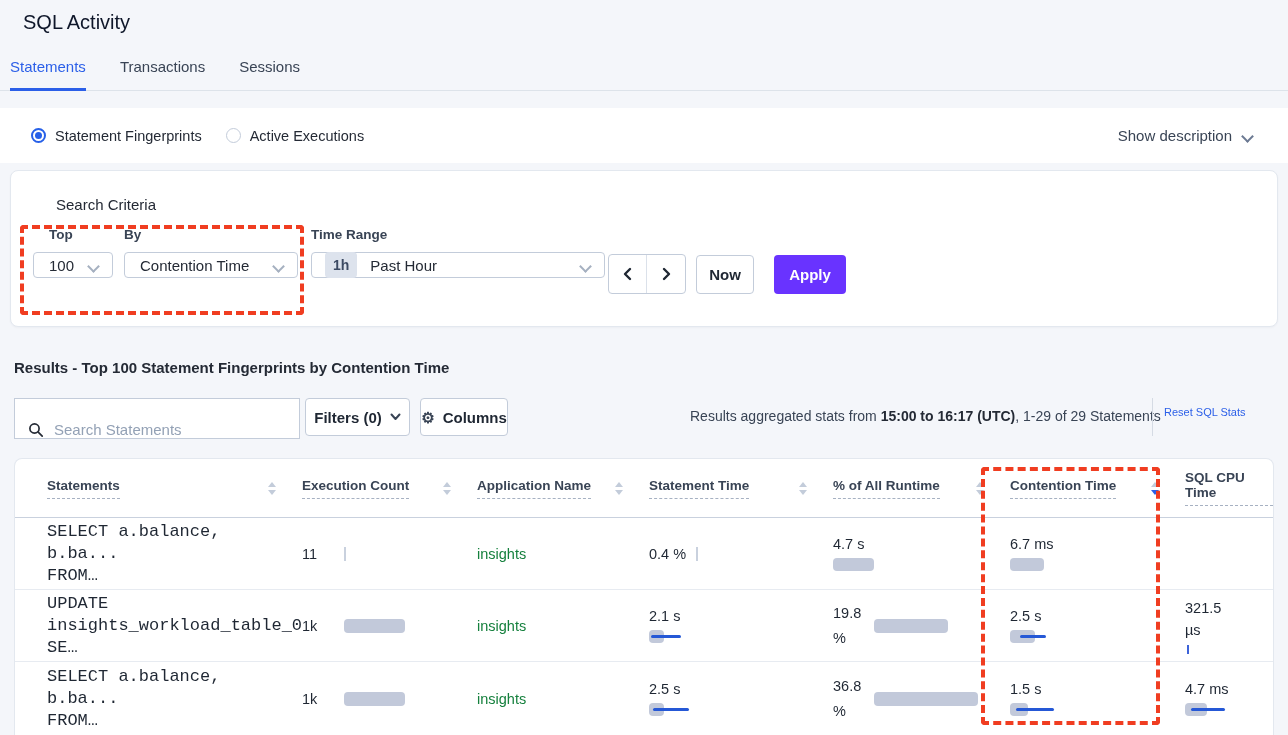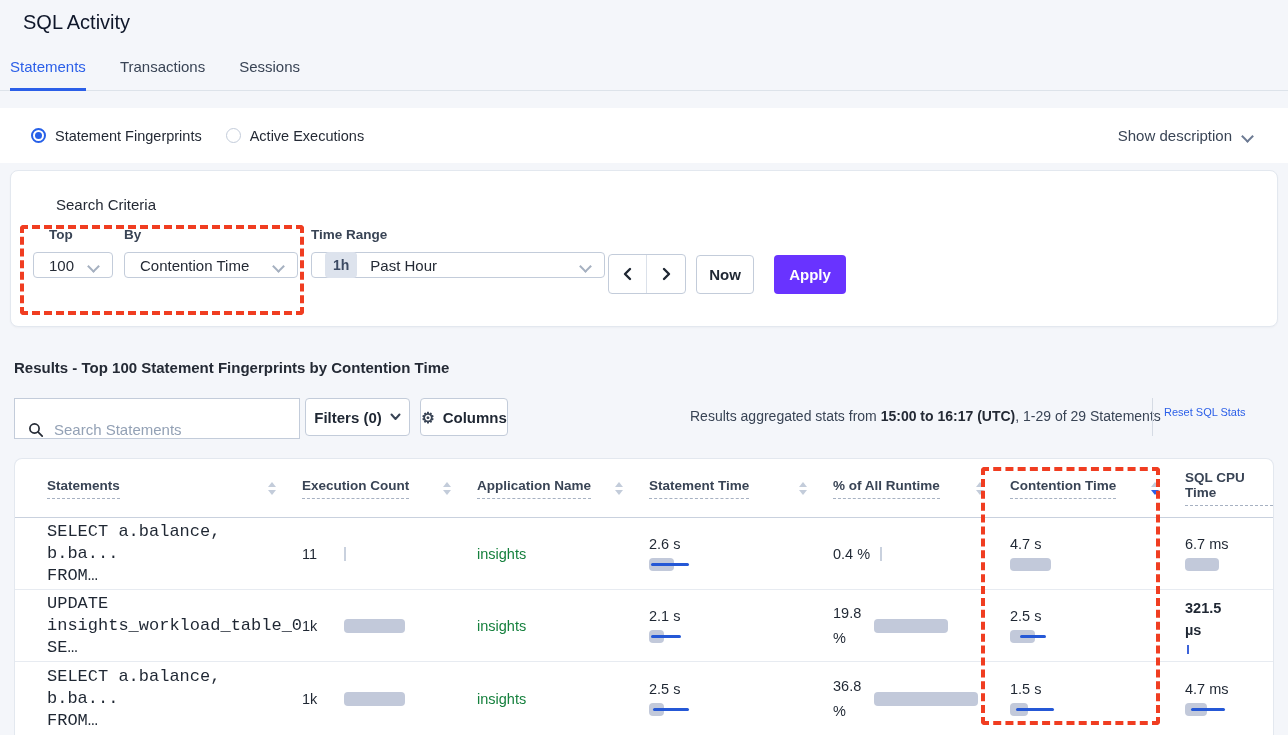--- a/index.html
+++ b/index.html
@@ -87,21 +87,21 @@
   .count-bar { width:61px; height:14px; background:#c2c9da; border-radius:4px; margin-left:26px; }
   .tick { width:2px; height:14px; background:#c9d1de; }
   .app-cell { font-size:14.5px; color:#15803d; }
   .bar-wrap { position:relative; height:13px; margin-top:6px; width:110px; }
   .gbar { position:absolute; left:0; top:0; height:13px; background:#c2c9da; border-radius:4px; }
   .mline { position:absolute; top:5px; height:3px; background:#2558d6; border-radius:2px; }
   .pct-cell { display:flex; align-items:center; }
   .pct-inline { display:flex; align-items:center; gap:10px; }
   .pct-lines { font-size:14.5px; line-height:25px; color:#1f2733; }
   .pct-bar { height:14px; background:#c2c9da; border-radius:4px; margin-left:13px; }
-  .cpu-stack { font-size:14.5px; line-height:22px; color:#1f2733;font-weight:bold; }
+  .cpu-stack { font-size:14.5px; line-height:22px; color:#1f2733; }
   .blue-tick { width:2px; height:9px; background:#3d63d9; margin-top:4px; margin-left:2px; }
 </style>
 </head>
 <body>
 
 <div class="page-title">SQL Activity</div>
 
 <div class="tabs-row">
   <div class="tab active">Statements</div>
   <div class="tab">Transactions</div>
@@ -243,27 +243,20 @@
   <div class="tgrid trow">
     <div class="stmt-cell">
       <div>SELECT a.balance, b.ba...</div>
       <div>FROM…</div>
     </div>
     <div class="exec-cell">
       <span class="num">11</span>
       <span class="tick" style="margin-left:26px;"></span>
     </div>
     <div class="app-cell">insights</div>
-    <div>
-      <div class="num">2.6 s</div>
-      <div class="bar-wrap">
-          <span class="gbar" style="width: 25px;"></span>
-          <span class="mline" style="left: 2px; width: 38px;"></span>
-        </div>
-    </div>
     <div class="pct-cell">
       <span class="pct-inline">
           <span class="num">0.4 %</span>
           <span class="tick"></span>
         </span>
     </div>
     <div>
       <div class="num">4.7 s</div>
       <div class="bar-wrap">
           <span class="gbar" style="width: 41px;"></span>

